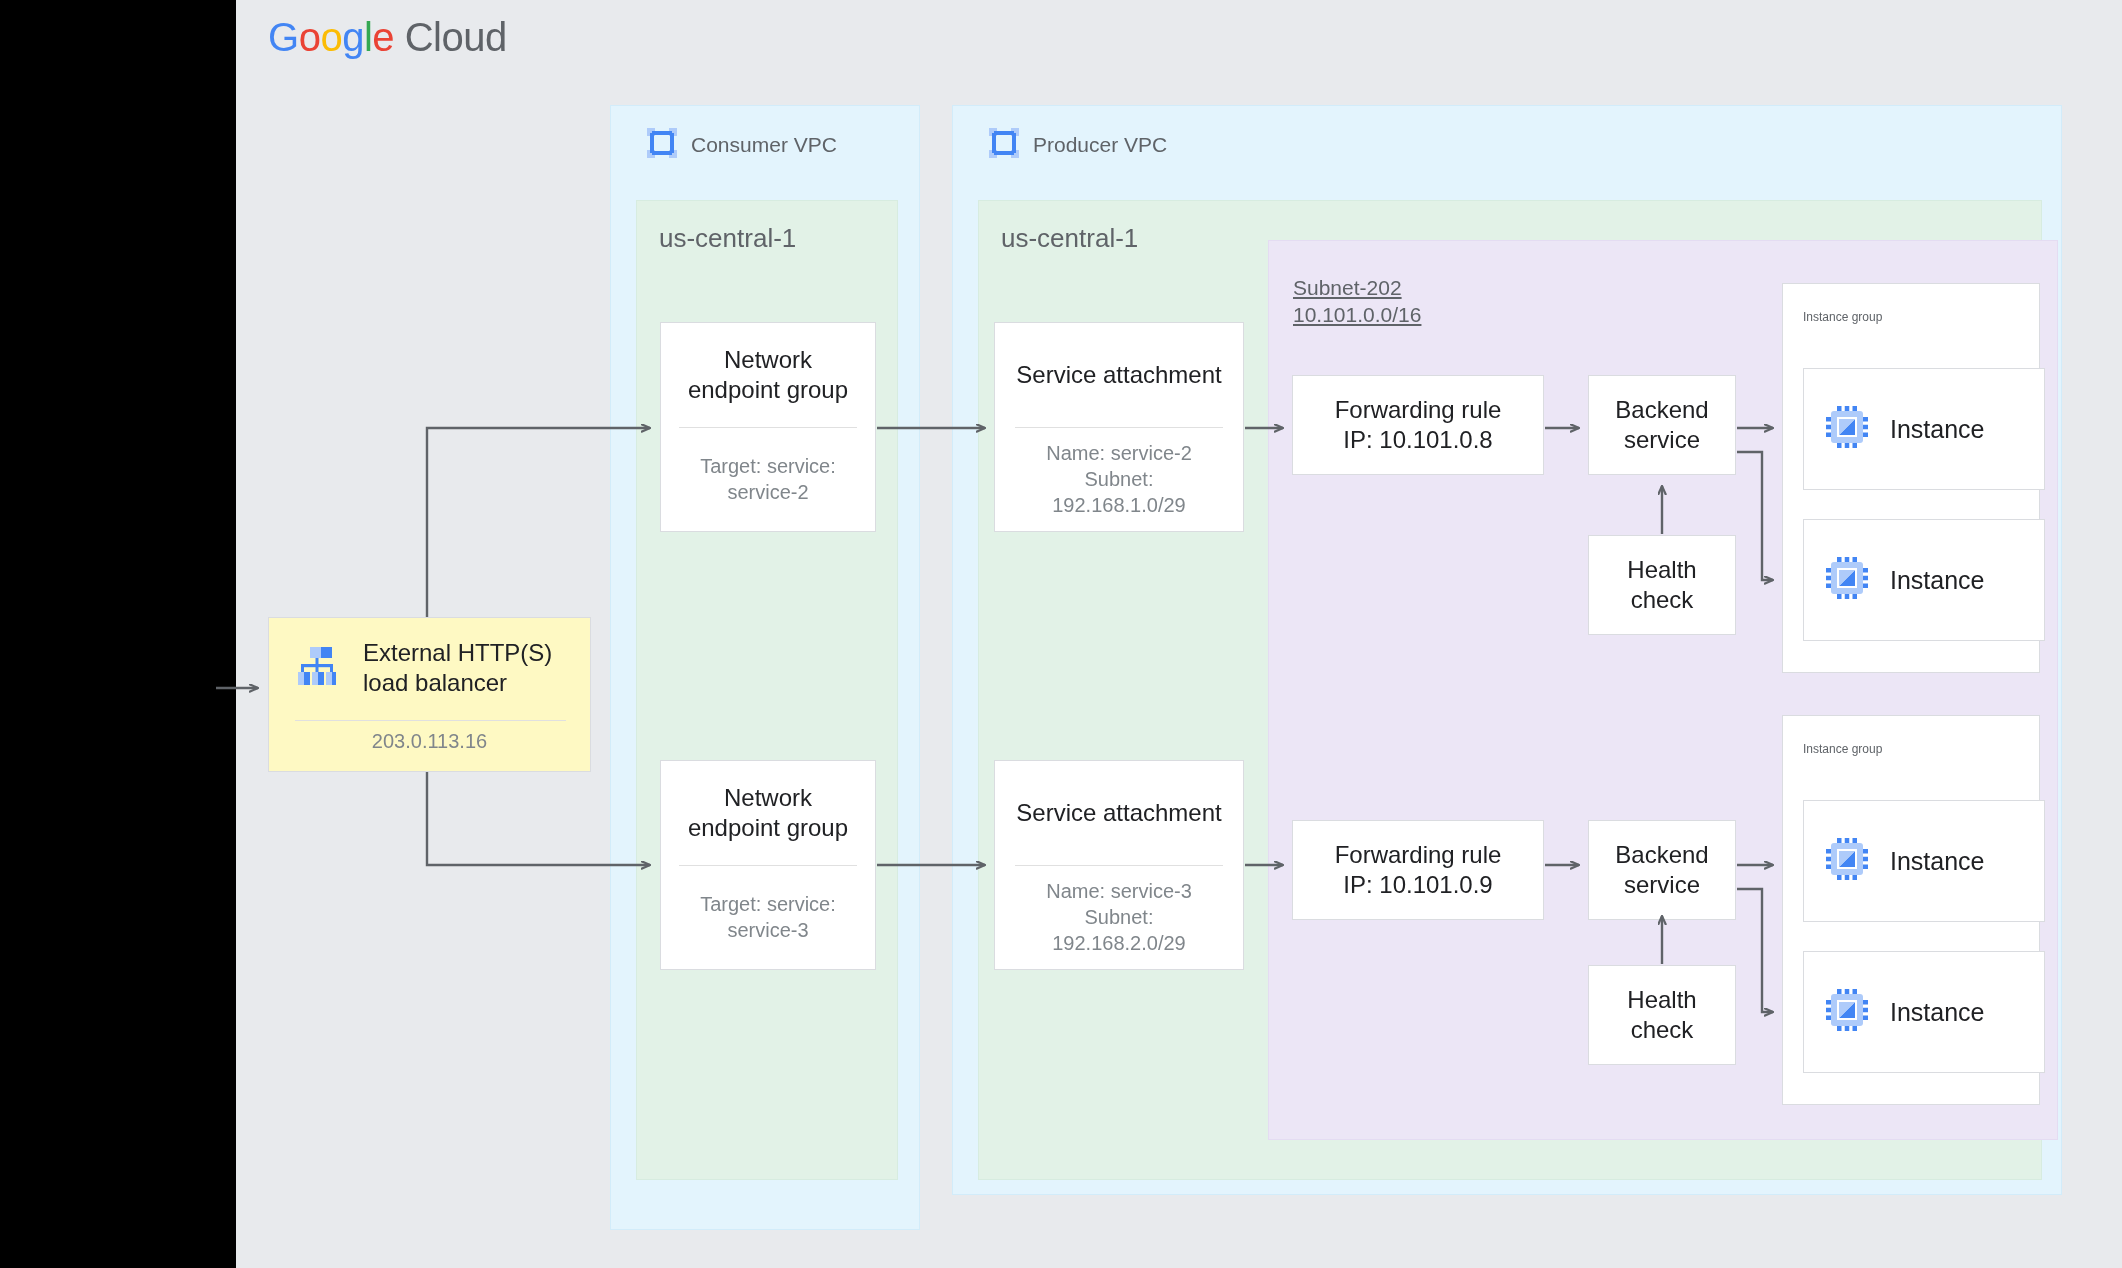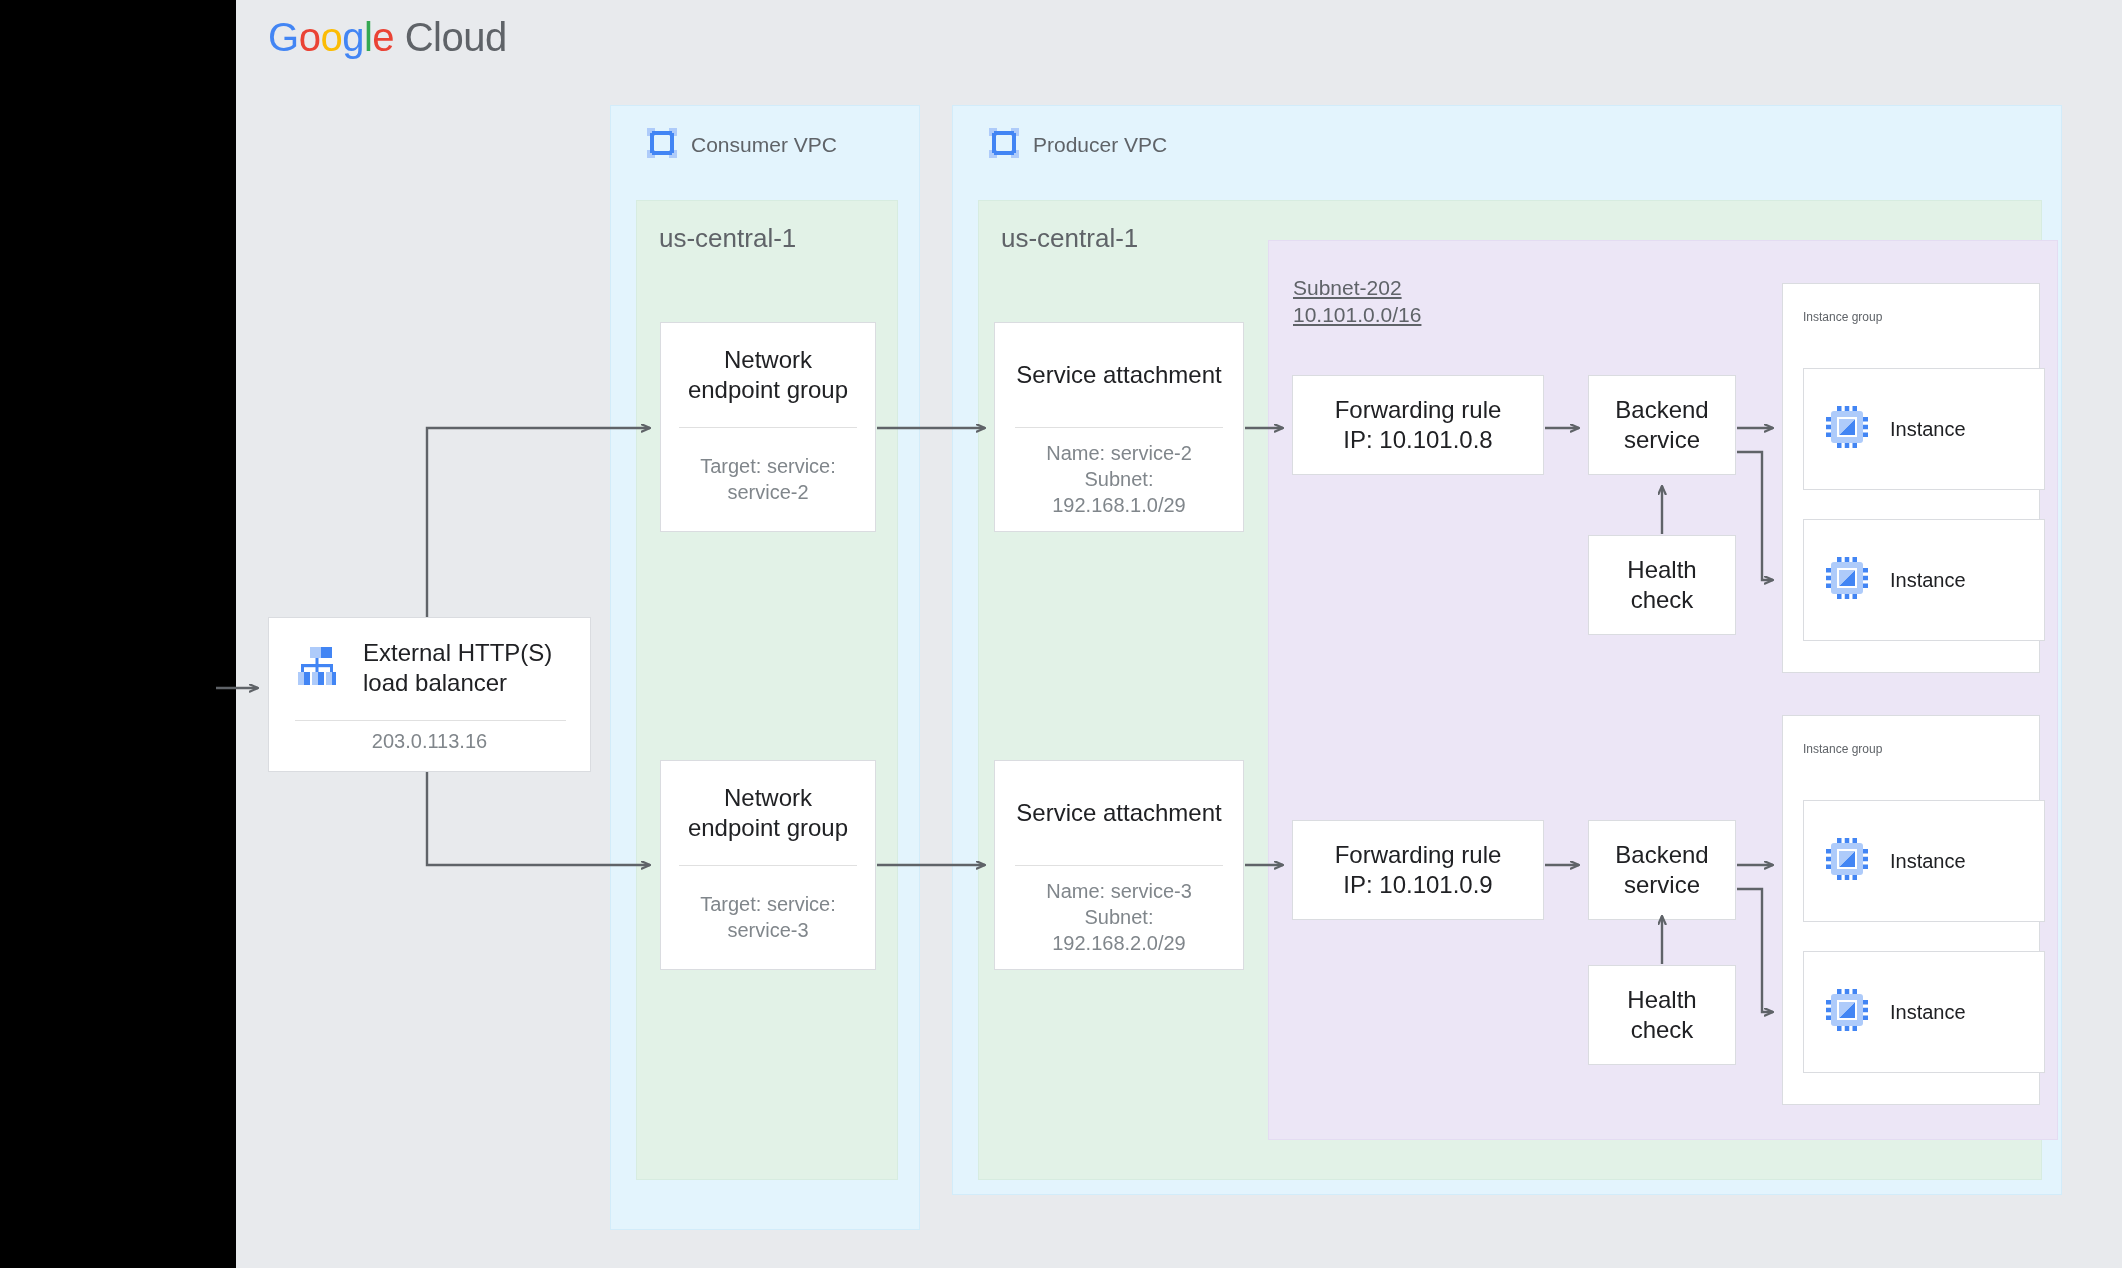--- a/index.html
+++ b/index.html
@@ -74,25 +74,25 @@
   #hc-1{left:1588px;top:535px;width:148px;height:100px;}
   #hc-2{left:1588px;top:965px;width:148px;height:100px;}
 
   
   .igroup{background:#fff;border:1px solid #dadce0;}
   #ig-1{left:1782px;top:283px;width:258px;height:390px;}
   #ig-2{left:1782px;top:715px;width:258px;height:390px;}
   .igroup .glbl{position:absolute;left:20px;top:26px;font-size:12px;color:#5f6368;white-space:nowrap;}
   .inst{position:absolute;left:20px;width:218px;height:120px;background:#fff;border:1px solid #dadce0;
         display:flex;align-items:center;padding-left:22px;}
-  .inst .ilbl{font-size:20px;color:#202124;margin-left:22px;}
+  .inst .ilbl{font-size:25px;color:#202124;margin-left:22px;}
   .inst.a{top:84px;} .inst.b{top:235px;}
 
   
-  #lb-box{left:268px;top:617px;width:323px;height:155px;background:#ffffff;border:1px solid #dadce0;}
+  #lb-box{left:268px;top:617px;width:323px;height:155px;background:#fef9c3;border:1px solid #dadce0;}
   #lb-top{position:absolute;left:0;top:0;width:100%;height:100px;display:flex;align-items:center;padding-left:26px;box-sizing:border-box;}
   #lb-top .lbl{font-size:24px;color:#202124;margin-left:24px;line-height:1.25;}
   #lb-div{position:absolute;left:26px;top:102px;width:271px;height:1px;background:#e0e0e0;}
   #lb-ip{position:absolute;left:0;top:112px;width:100%;text-align:center;font-size:20px;color:#80868b;}
 
   
   #wires{position:absolute;left:0;top:0;width:2122px;height:1268px;pointer-events:none;}
 
   
   .ico{position:relative;flex:0 0 auto;}

